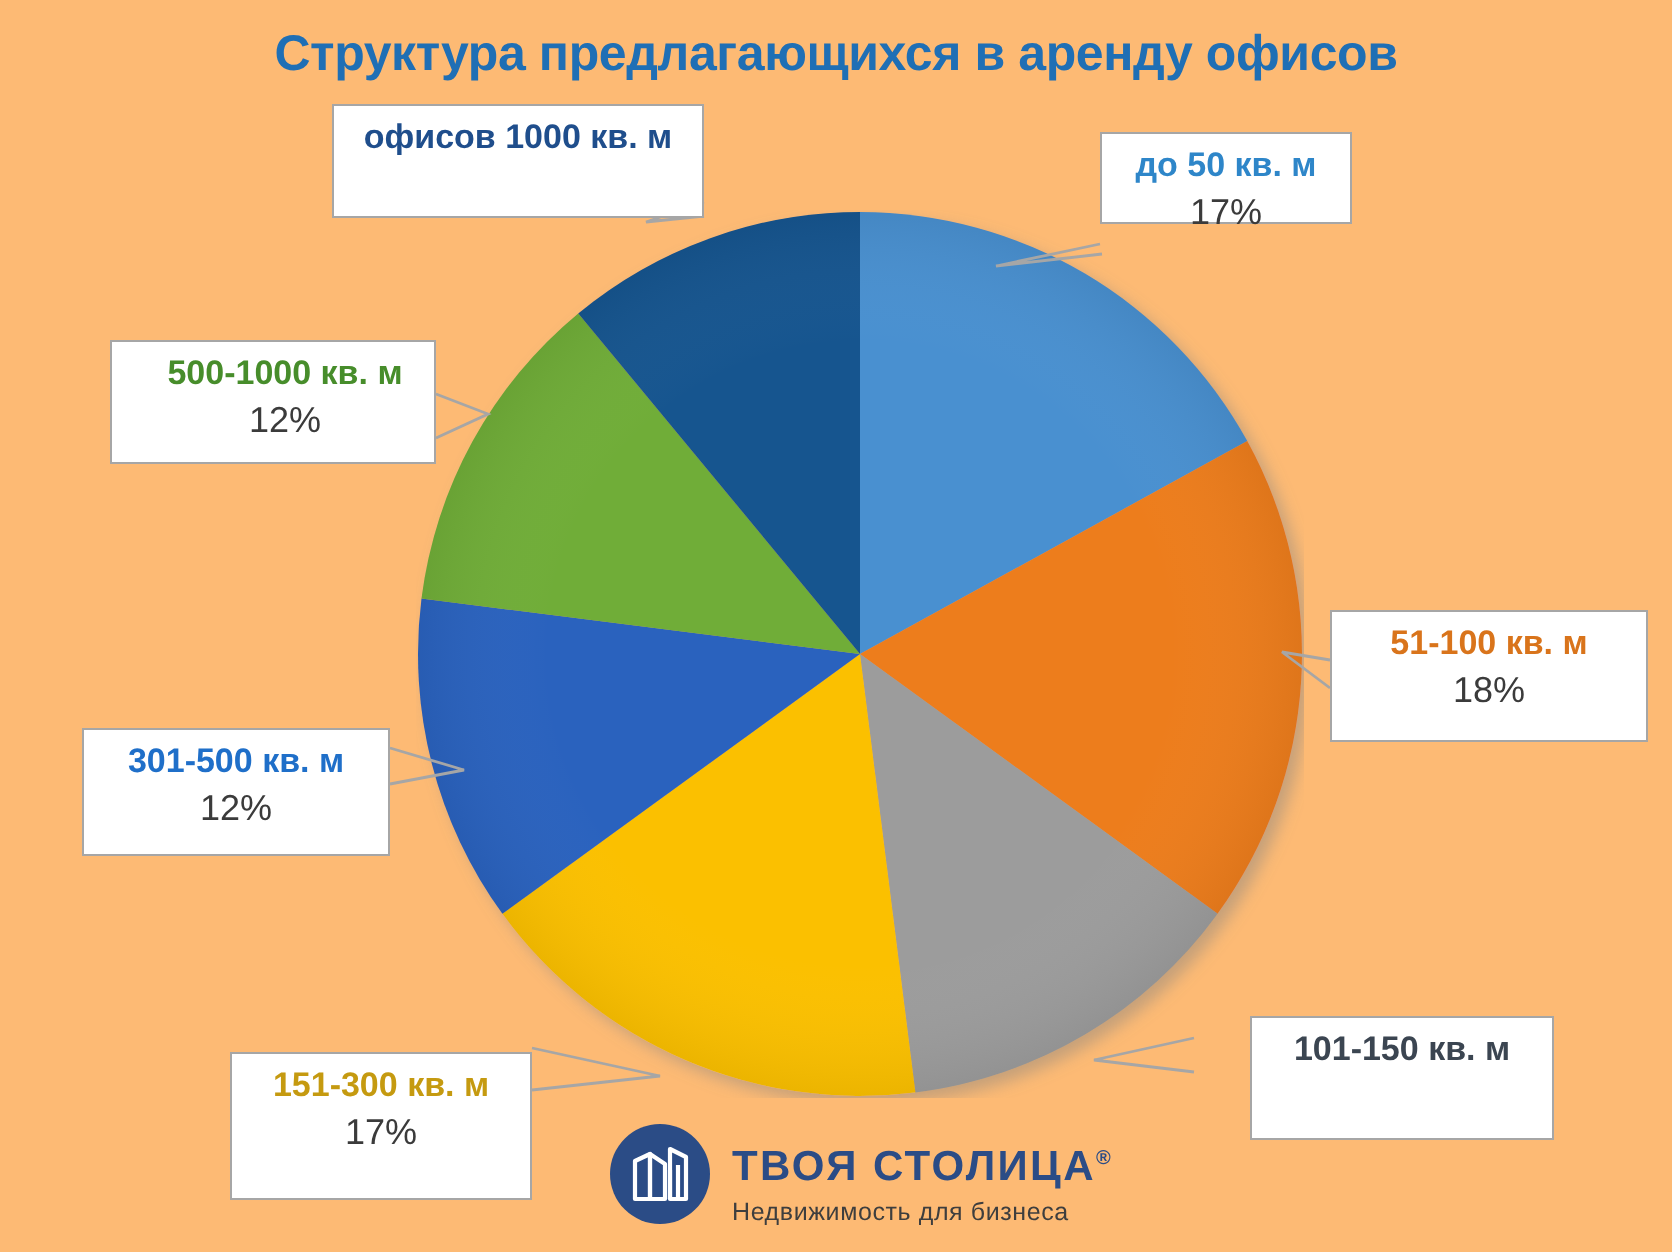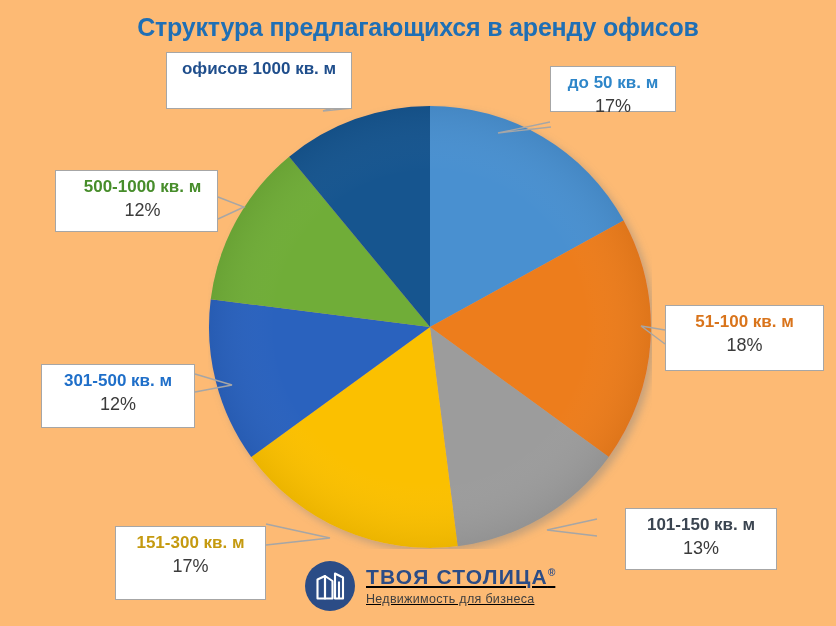--- a/index.html
+++ b/index.html
@@ -85,22 +85,21 @@
   #callout-6 { left: 166px; top: 52px;  width: 186px; height: 57px; }
 
   
   #logo {
     position: absolute;
     left: 304px;
     top: 559px;
     width: 272px;
     height: 54px;
     display: flex;
-    align-items: center;
-    text-decoration: underline;
+    align-items: flex-end;
   }
   #logo-mark {
     width: 52px;
     height: 52px;
     flex: 0 0 52px;
   }
   #logo-text {
     margin-left: 10px;
     display: flex;
     flex-direction: column;
@@ -182,21 +181,20 @@
     <span class="cl-pct">17%</span>
   </div>
 
   <div class="callout" id="callout-1">
     <span class="cl-name" style="color: rgb(217, 116, 27);">51-100 кв. м</span>
     <span class="cl-pct">18%</span>
   </div>
 
   <div class="callout" id="callout-2">
     <span class="cl-name" style="color: rgb(59, 69, 81);">101-150 кв. м</span>
-    <span class="cl-pct">13%</span>
   </div>
 
   <div class="callout" id="callout-3">
     <span class="cl-name" style="color: rgb(197, 154, 16);">151-300 кв. м</span>
     <span class="cl-pct">17%</span>
   </div>
 
   <div class="callout" id="callout-4">
     <span class="cl-name" style="color: rgb(31, 111, 201);">301-500 кв. м</span>
     <span class="cl-pct">12%</span>

